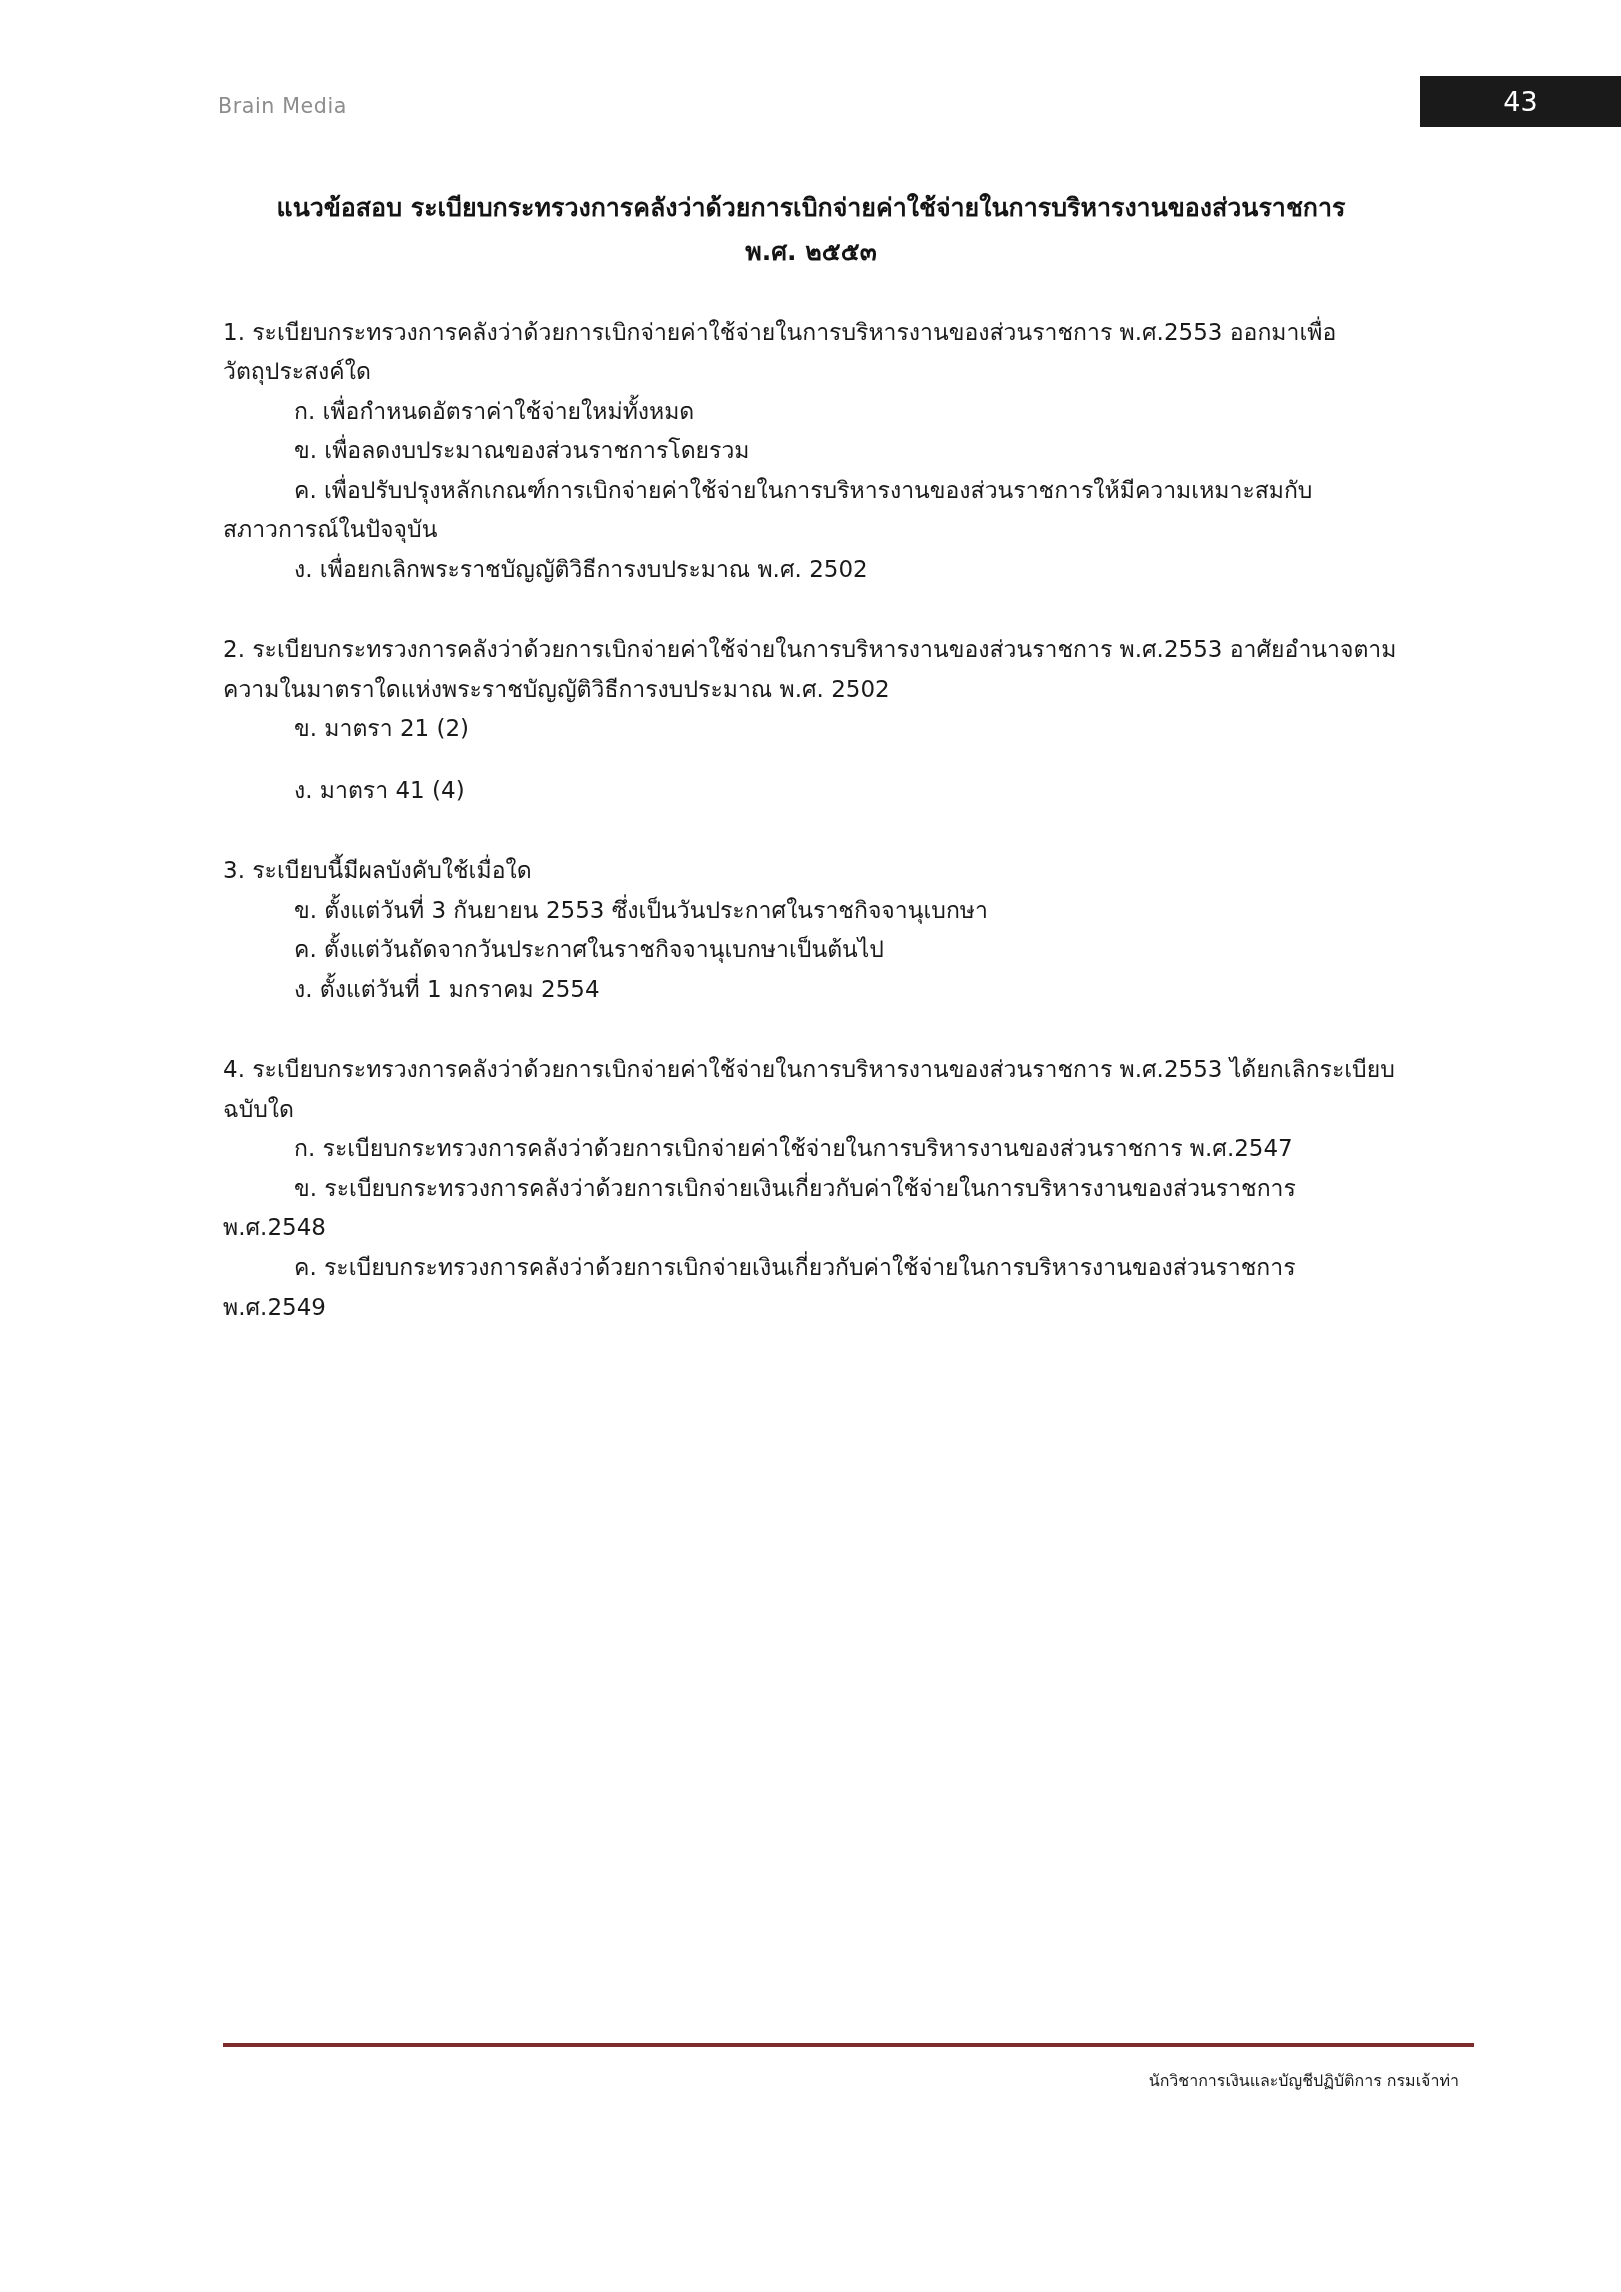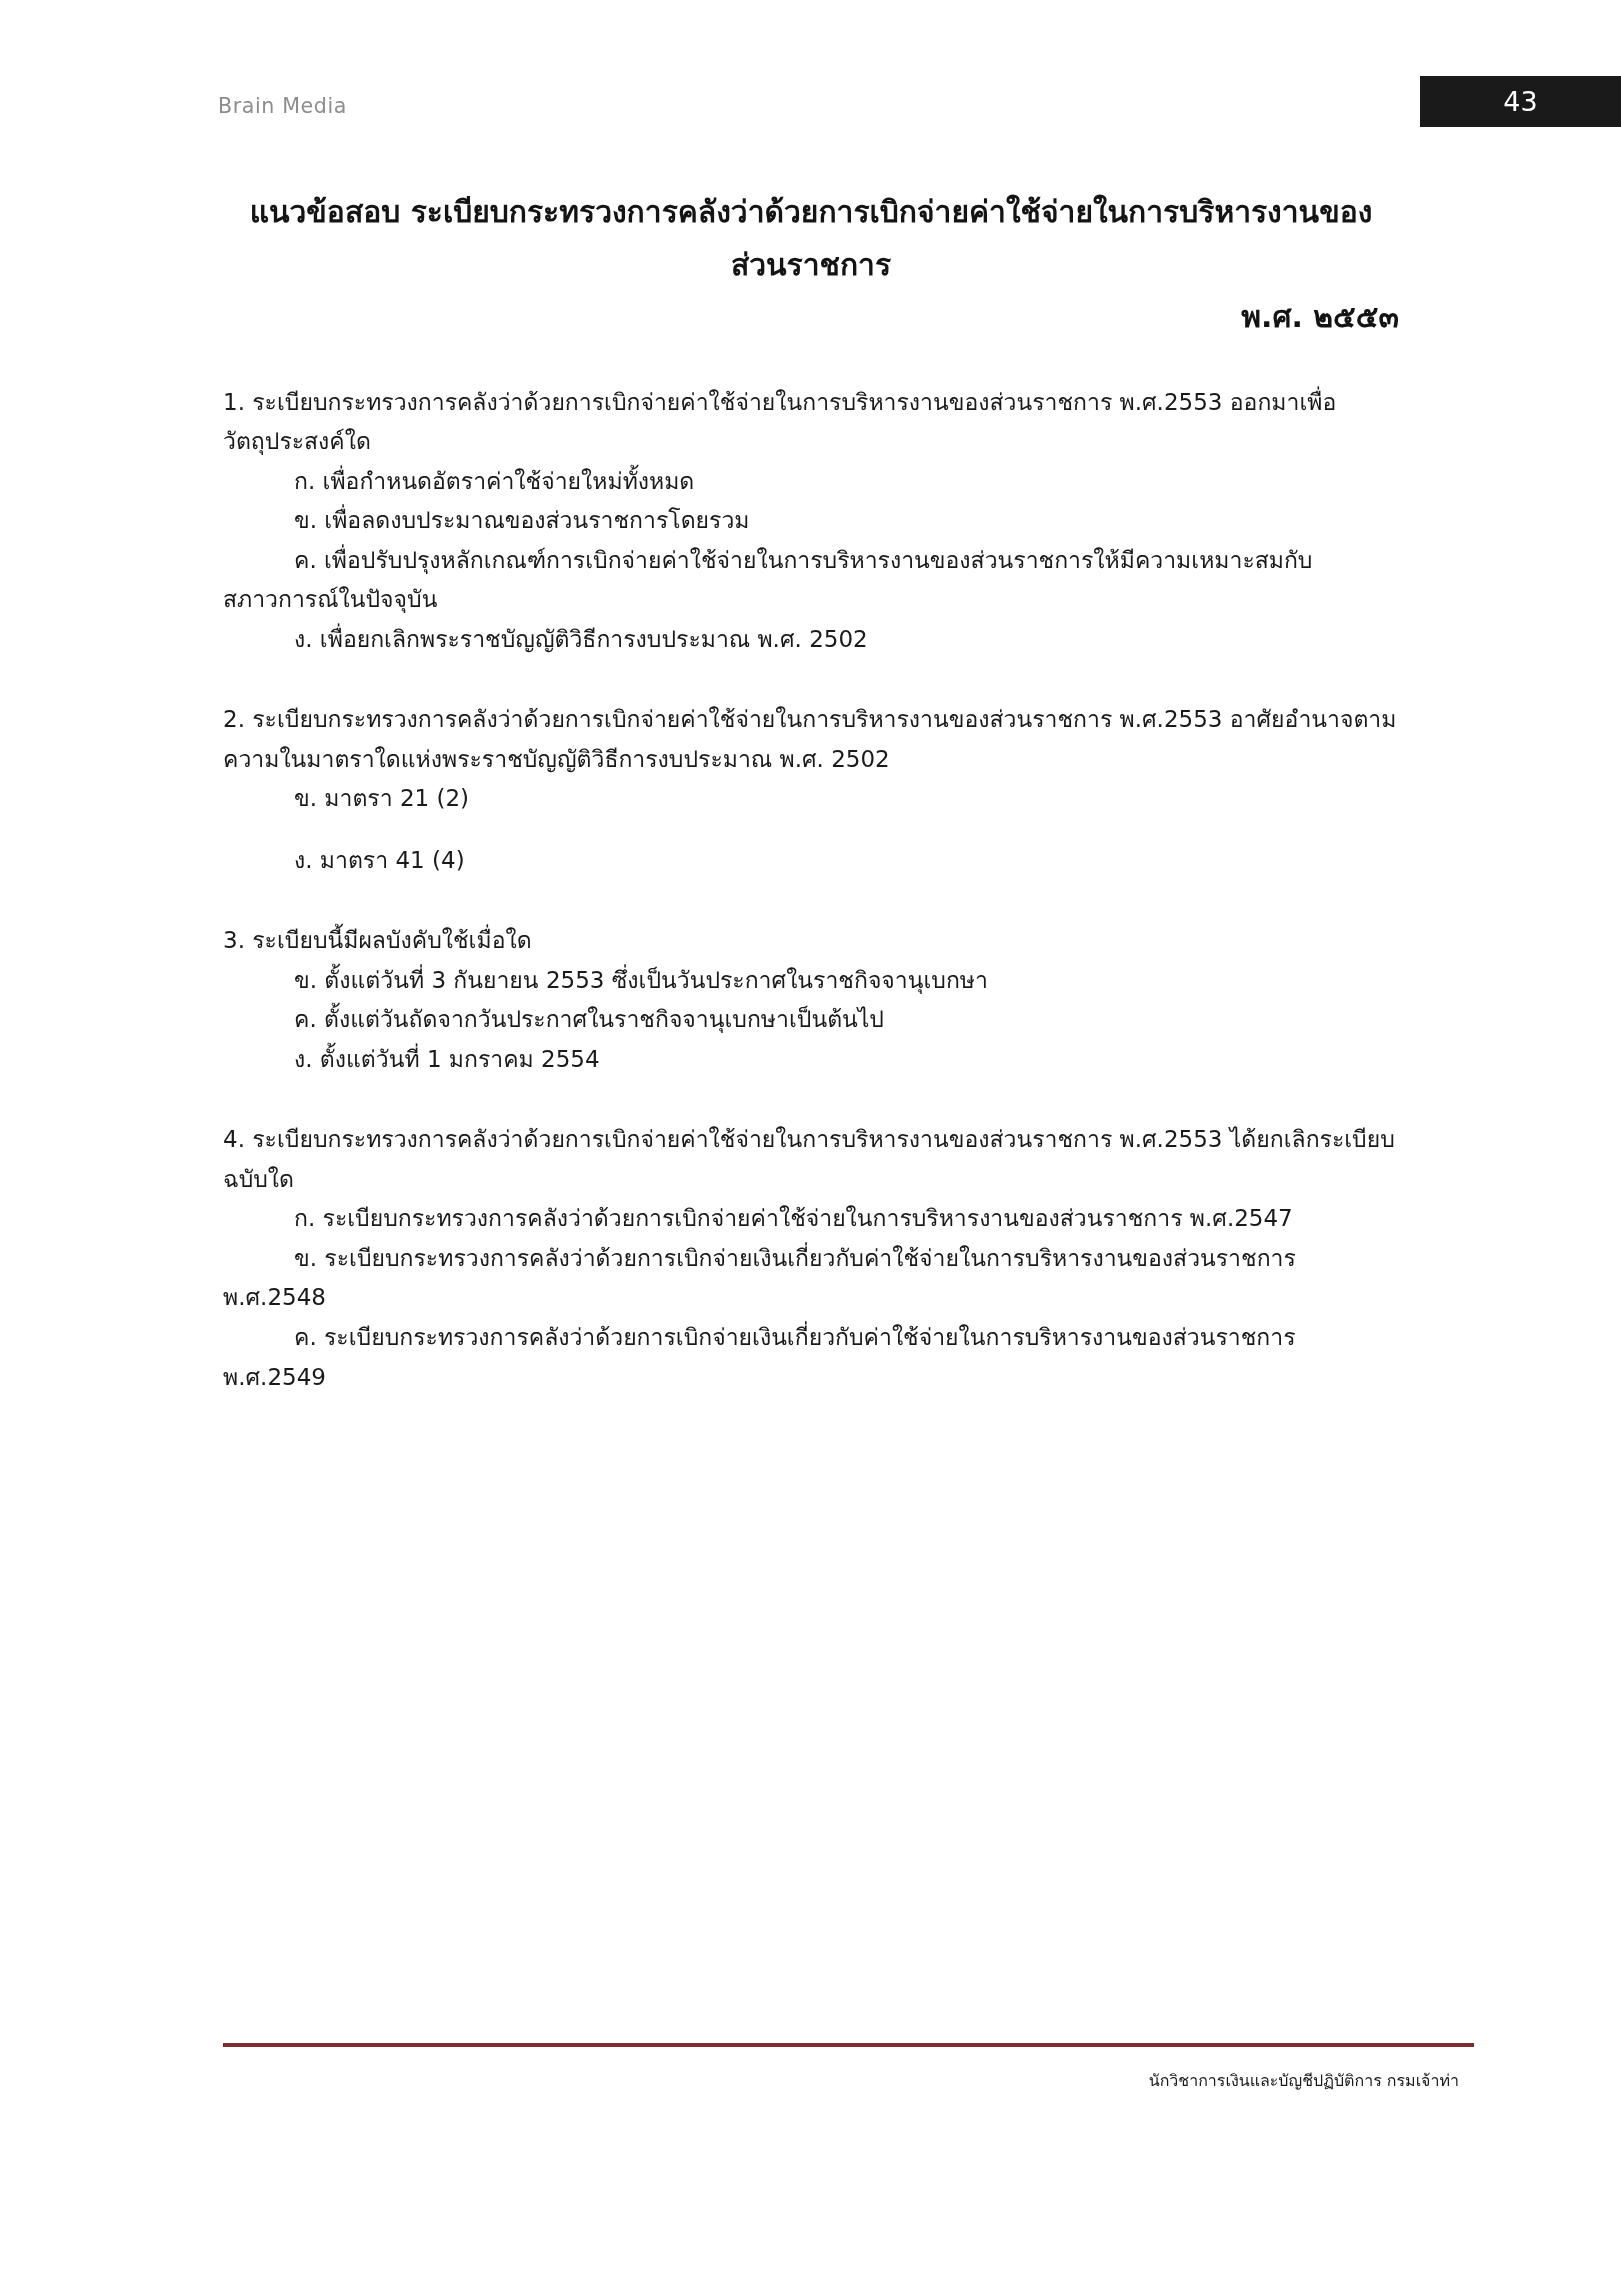--- a/index.html
+++ b/index.html
@@ -50,29 +50,28 @@
   
   .content {
     position: absolute;
     top: 186px;
     left: 223px;
     width: 1176px;
   }
 
   .doc-title {
     text-align: center;
-    font-size: 30px;
+    font-size: 25px;
     font-weight: bold;
     line-height: 1.75;
     margin: 0 0 17.6px 0;
     color: #141414;
   }
   .doc-title .line2 {
     display: block;
-    text-align: right;
   }
 
   .qblock {
     margin-top: 41px;
   }
   .qblock:first-of-type {
     margin-top: 39px;
   }
   .qtext {
     font-size: 23px;

